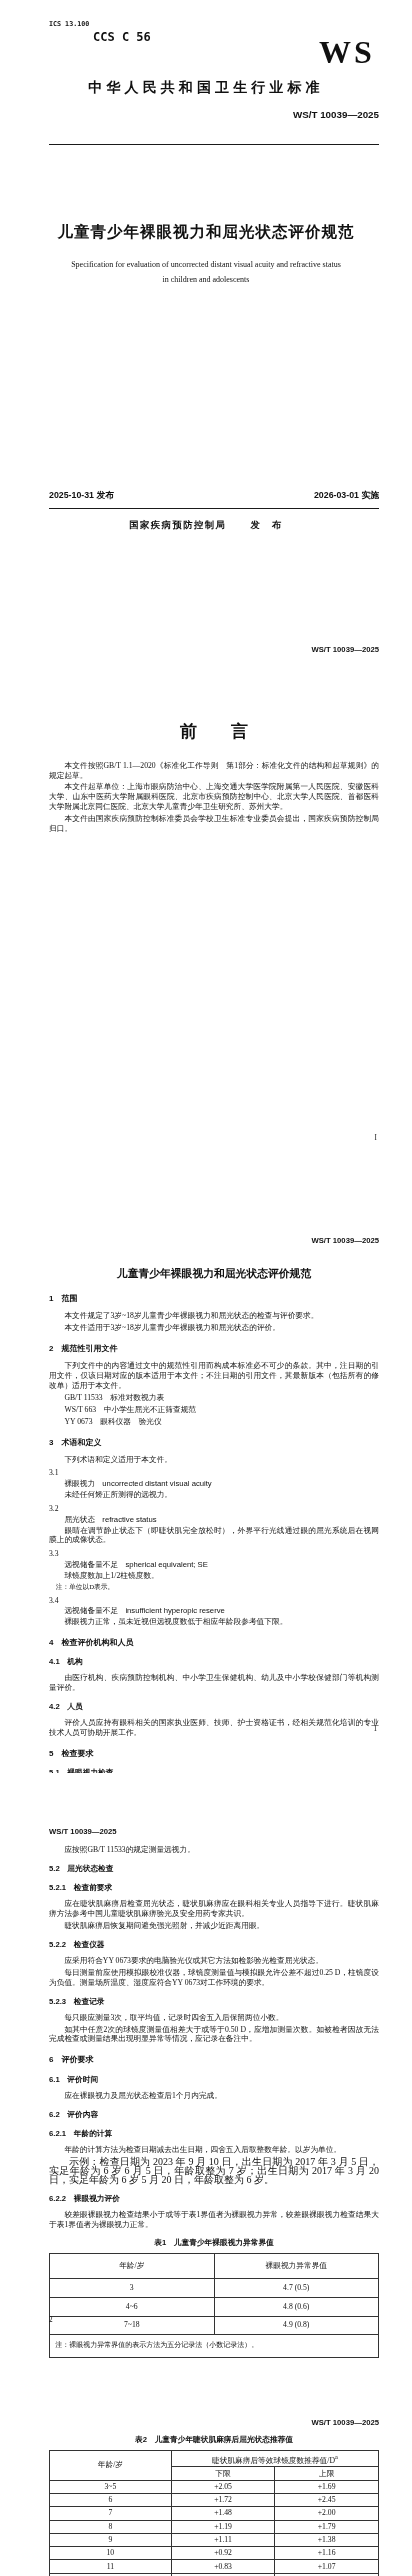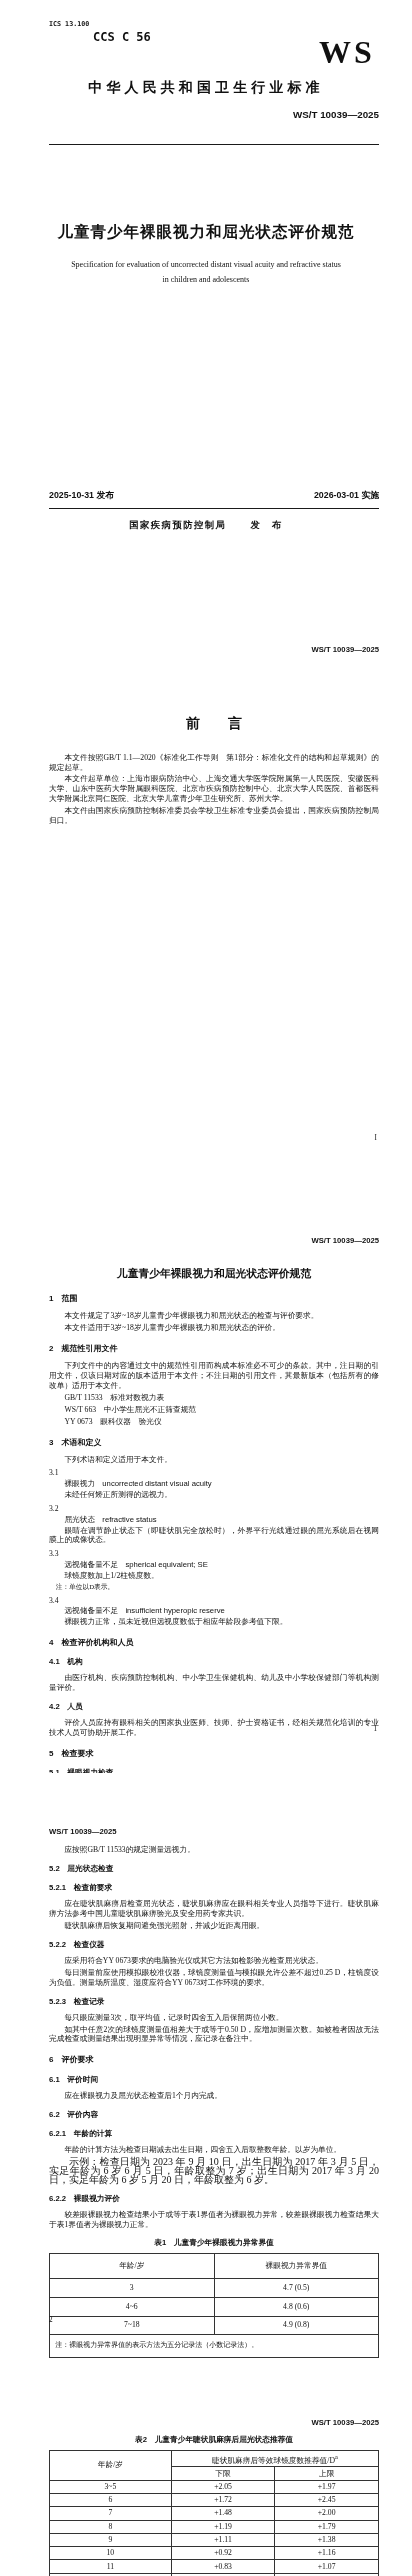--- a/index.html
+++ b/index.html
@@ -25,21 +25,21 @@
   .publisher-row .gap{display:inline-block;width:24px;}
 
   
   .phead-r{position:absolute;top:54px;right:33px;font-family:"Liberation Sans",sans-serif;font-weight:bold;font-size:7.7px;}
   .phead-l{position:absolute;top:54px;left:49px;font-family:"Liberation Sans",sans-serif;font-weight:bold;font-size:7.7px;}
   .pno-r{position:absolute;bottom:40px;right:35px;font-size:7.2px;}
   .pno-l{position:absolute;bottom:40px;left:49px;font-size:7.2px;}
 
   
   .content{position:absolute;left:49px;right:33px;top:0;font-size:7.7px;line-height:9.8px;}
-  .fw-title{text-align:center;font-family:"Liberation Sans",sans-serif;font-weight:bold;font-size:14px;margin:0 0 24px 0;}
+  .fw-title{text-align:center;font-family:"Liberation Sans",sans-serif;font-weight:bold;font-size:17px;margin:8px 0 24px 0;}
   .doc-title{text-align:center;font-family:"Liberation Sans",sans-serif;font-weight:bold;font-size:10.8px;margin:0 0 15.5px 0;}
   .para{margin:0 0 2.1px 0;text-indent:2em;text-align:justify;}
   .h1s{font-family:"Liberation Sans",sans-serif;font-weight:bold;font-size:8px;margin:11.3px 0 7.2px 0;}
   .h2s{font-family:"Liberation Sans",sans-serif;font-weight:bold;font-size:7.7px;margin:9.3px 0 6.2px 0;}
   .refline{margin:0 0 2.1px 2em;}
   .term-no{margin:4.1px 0 1px 0;}
   .term-line{margin:0 0 1px 2em;}
   .term-cn{font-family:"Liberation Sans",sans-serif;font-weight:normal;}
   .term-en{font-family:"Liberation Sans",sans-serif;margin-left:7.2px;}
   .term-def{margin:0 0 1px 0;text-indent:2em;text-align:justify;}
@@ -209,21 +209,21 @@
         <th rowspan="2" style="width:37%;">年龄/岁</th>
         <th colspan="2"><span>睫状肌麻痹后等效球镜度数推荐值/D</span><sup>a</sup></th>
       </tr>
       <tr>
         <th style="width:31.5%;">下限</th>
         <th style="width:31.5%;">上限</th>
       </tr>
       <tr>
             <td>3~5</td>
             <td>+2.05</td>
-            <td>+1.97</td>
+            <td>+1.69</td>
           </tr>
       <tr>
             <td>6</td>
             <td>+1.72</td>
             <td>+2.45</td>
           </tr>
       <tr>
             <td>7</td>
             <td>+1.48</td>
             <td>+2.00</td>

